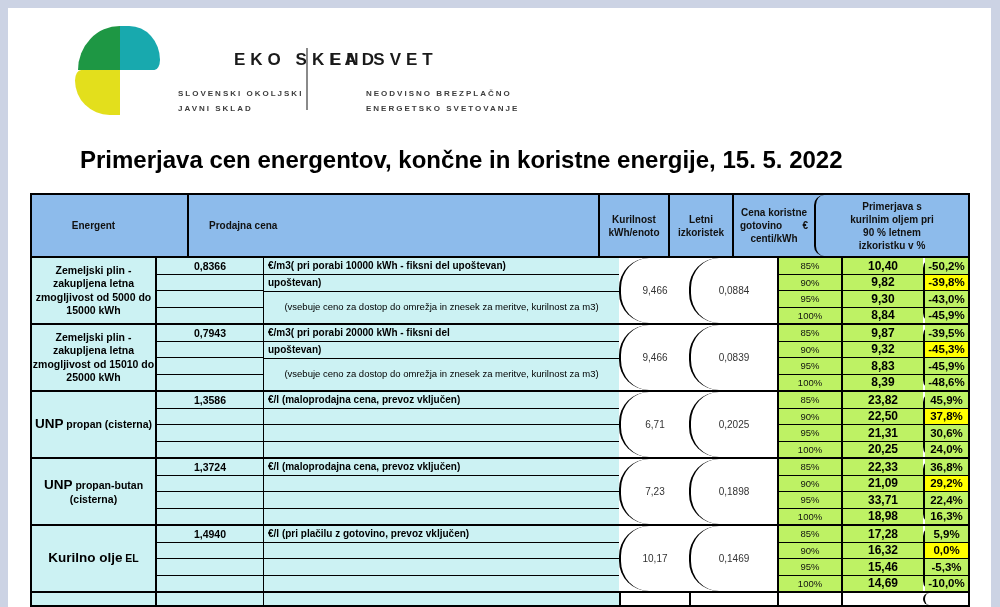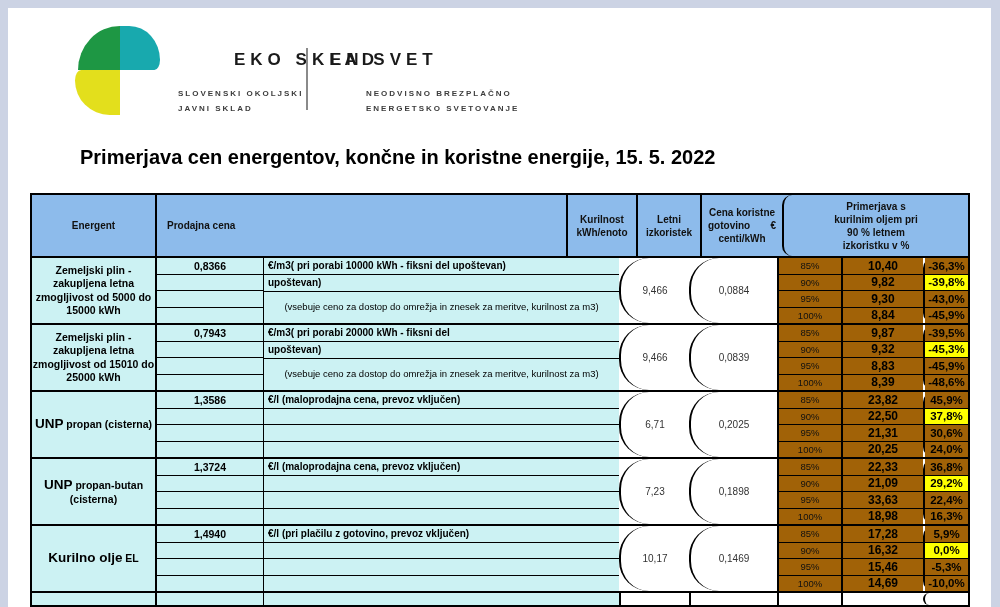--- a/index.html
+++ b/index.html
@@ -23,21 +23,21 @@
   .logo-yellow{position:absolute;left:0px;top:46px;width:45px;height:45px;background:#e3df1c;border-radius:18% 0 0 100% / 30% 0 0 100%;}
   .brand-row{position:absolute;left:192px;top:50px;display:flex;align-items:flex-start;margin-left:42px;}
   .brand{font-size:17px;font-weight:bold;letter-spacing:5px;color:#1a1a1a;}
   .brand-sub{font-size:8px;font-weight:bold;letter-spacing:2px;color:#3c3c3c;line-height:15px;}
   .sub1{position:absolute;left:178px;top:86px;}
   .sub2{position:absolute;left:330px;top:86px;margin-left:36px;}
   .brand2{position:absolute;left:330px;top:50px;}
   .logo-divider{position:absolute;left:306px;top:48px;width:2px;height:62px;background:#8a8a8a;}
 
   
-  .title{position:absolute;left:80px;top:146px;font-size:20px;font-weight:bold;color:#000;}
+  .title{position:absolute;left:80px;top:146px;font-size:24px;font-weight:bold;color:#000;}
 
   
   .tbl{position:absolute;left:30px;top:193px;width:940px;height:414px;border:2px solid var(--line);background:#fff;overflow:hidden;}
   .hrow{display:flex;height:63px;border-bottom:2px solid var(--line);background:var(--header-blue);}
   .hc{display:flex;align-items:center;justify-content:center;text-align:center;font-size:10px;font-weight:bold;color:#111;line-height:1.3;white-space:pre-line;}
   .row{display:flex;height:67px;border-bottom:2px solid var(--line);}
   .prow{display:flex;height:12px;}
   .cl2{border-left:2px solid var(--line);}
   .cl1{border-left:1px solid var(--line);}
 
@@ -53,31 +53,31 @@
 
   .cell-center{display:flex;align-items:center;justify-content:center;text-align:center;}
   .energent-cell{background:var(--cell-cyan);font-weight:bold;font-size:10.5px;color:#000;padding:0 0;line-height:1.25;}
   .nstrong{font-size:13.5px;}
   .merged-val{background:#fff;font-size:10px;color:#333;border-radius:30px;}
 
   .subcol{display:flex;flex-direction:column;height:100%;}
   .sc{flex:1;display:flex;align-items:center;background:var(--cell-cyan);overflow:hidden;}
   .sc + .sc{border-top:1px solid var(--line);}
   .sc-note{flex:2;justify-content:flex-end;}
-  .sc-white{background:#a16207;justify-content:center;}
+  .sc-white{background:#bef264;justify-content:center;}
   .price-txt{width:100%;text-align:center;font-weight:bold;font-size:10.5px;color:#000;}
   .unit-txt{padding-left:4px;font-weight:bold;font-size:10px;color:#000;white-space:nowrap;}
   .note-txt{width:100%;text-align:center;font-size:9.5px;color:#000;line-height:1.25;padding:0 6px;}
   .izk-txt{font-size:9.5px;color:#111;}
   .kor-txt{font-weight:bold;font-size:12px;color:#000;}
   .prim-txt{font-weight:bold;font-size:11.5px;color:#000;}
   .hl{background:var(--hl-yellow);}
   .koristna-head{display:flex;flex-direction:column;justify-content:center;width:100%;padding:0 6px;font-size:10px;font-weight:bold;line-height:1.3;}
   .koristna-mid{display:flex;justify-content:space-between;}
-  .prodajna-head{justify-content:flex-start;padding-left:10px;}
+  .prodajna-head{justify-content:flex-start;padding-left:20px;margin-left:32px;}
   .pcell{height:100%;}
 </style>
 </head>
 <body>
 
 <div class="screen">
   <div class="edge-top"></div>
   <div class="edge-left"></div>
   <div class="edge-right"></div>
 
@@ -184,21 +184,21 @@
               <span class="kor-txt">9,30</span>
             </div>
         <div class="sc sc-white">
               <span class="kor-txt">8,84</span>
             </div>
       </div>
         </div>
       <div class="w-prim cl2 pcell">
           <div class="subcol">
         <div class="sc sc-white">
-              <span class="prim-txt">-36,3%</span>
+              <span class="prim-txt">-50,2%</span>
             </div>
         <div class="sc sc-white hl">
               <span class="prim-txt">-39,8%</span>
             </div>
         <div class="sc sc-white">
               <span class="prim-txt">-43,0%</span>
             </div>
         <div class="sc sc-white">
               <span class="prim-txt">-45,9%</span>
             </div>
@@ -405,21 +405,21 @@
         </div>
       <div class="w-kor cl2 pcell">
           <div class="subcol">
         <div class="sc sc-white">
               <span class="kor-txt">22,33</span>
             </div>
         <div class="sc sc-white">
               <span class="kor-txt">21,09</span>
             </div>
         <div class="sc sc-white">
-              <span class="kor-txt">33,63</span>
+              <span class="kor-txt">33,71</span>
             </div>
         <div class="sc sc-white">
               <span class="kor-txt">18,98</span>
             </div>
       </div>
         </div>
       <div class="w-prim cl2 pcell">
           <div class="subcol">
         <div class="sc sc-white">
               <span class="prim-txt">36,8%</span>

